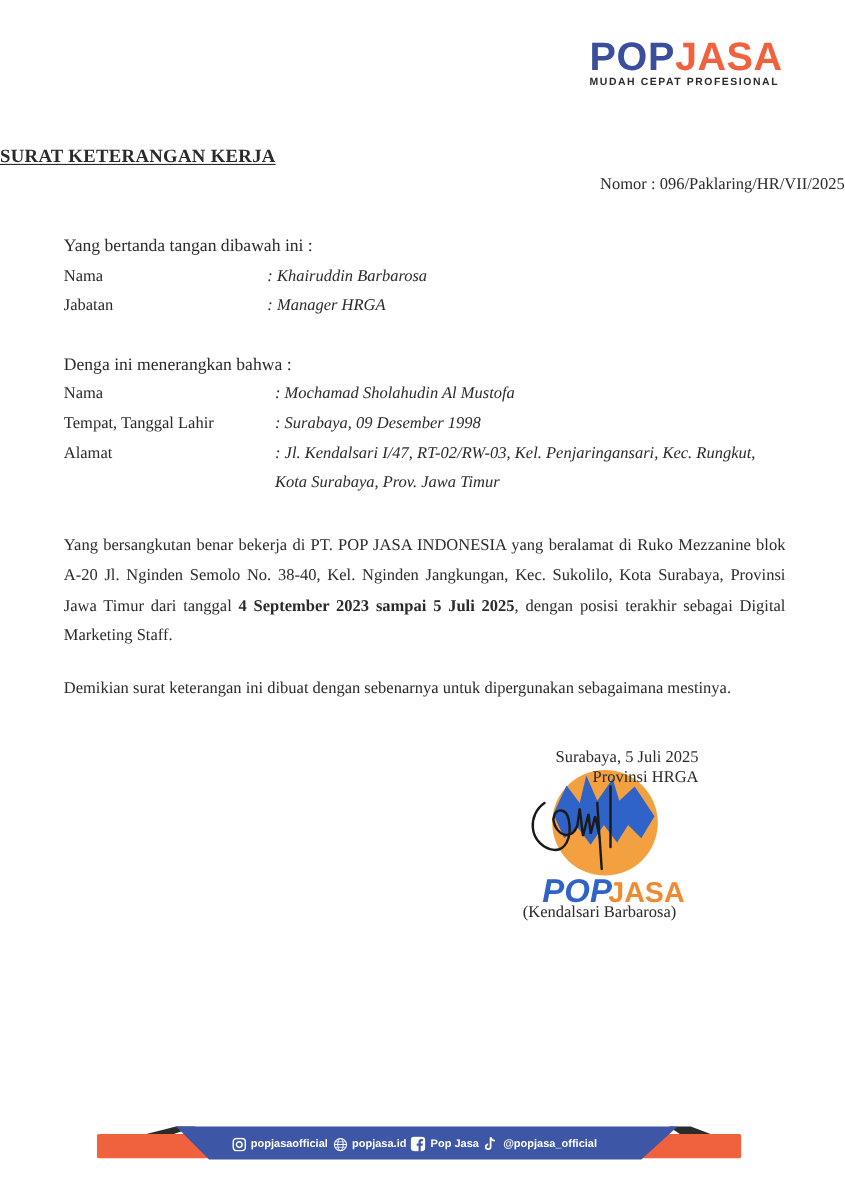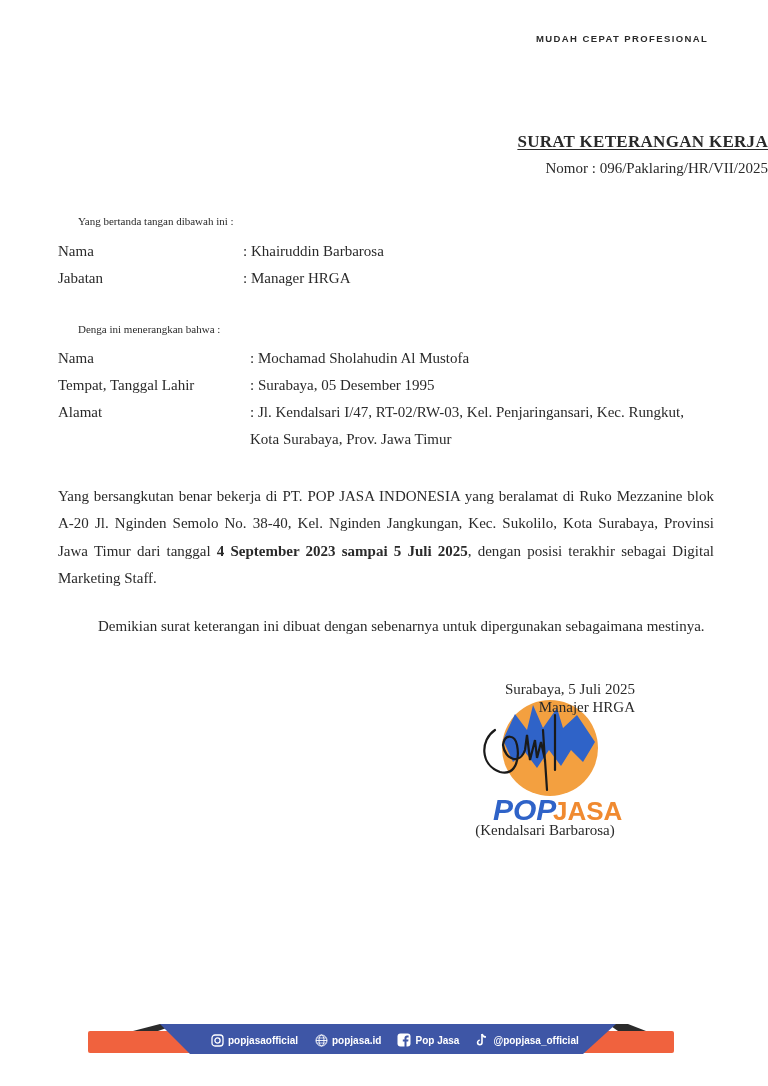--- a/index.html
+++ b/index.html
@@ -5,47 +5,48 @@
   * { box-sizing: border-box; margin: 0; padding: 0; }
   html, body { width: 768px; height: 1086px; background: #ffffff; overflow: hidden; }
   body { position: relative; font-family: "Liberation Serif", "DejaVu Serif", serif; color: #2a2a2a; }
 
   .logo { position: absolute; left: 536px; top: 34px; width: 190px; }
   .logo-word { font-family: "Liberation Sans", "DejaVu Sans", sans-serif; font-weight: 700; font-size: 36px; letter-spacing: 0.5px; line-height: 36px; }
   .logo-pop { color: #3a4f9b; }
   .logo-jasa { color: #f0623e; }
   .logo-tag { font-family: "Liberation Sans", "DejaVu Sans", sans-serif; font-weight: 700; font-size: 9.5px; letter-spacing: 1.4px; color: #2a2a2a; margin-top: -1px; }
 
-  .title { position: absolute; left: 0; width: 768px; top: 132px; text-align: right; font-weight: 700; font-size: 17px; letter-spacing: 0.3px; text-decoration: underline; text-underline-offset: 2px; }
+  .title { position: absolute; left: 0; width: 768px; top: 132px; text-align: left; font-weight: 700; font-size: 17px; letter-spacing: 0.3px; text-decoration: underline; text-underline-offset: 2px; }
   .nomor { position: absolute; left: 0; width: 768px; top: 160px; text-align: right; font-size: 15px; }
 
-  .p { position: absolute; left: 58px; font-size: 11px; white-space: nowrap; margin-left: 20px; }
+  .p { position: absolute; left: 58px; font-size: 16px; white-space: nowrap; }
   .row { position: absolute; left: 58px; font-size: 15px; white-space: nowrap; }
   .row .label { display: inline-block; text-align: center; }
-  .row .val { position: absolute; white-space: nowrap; }
+  .row .val { position: absolute; white-space: nowrap; font-style: italic; }
   .r1 .val { left: 185px; }
   .r2 .val { left: 192px; }
 
   .body-para { position: absolute; left: 58px; width: 656px; top: 483px; font-size: 15px; line-height: 27.3px; text-align: justify; font-family: Liberation Serif, serif; }
-  .closing { position: absolute; left: 58px; top: 618px; font-size: 15px; white-space: nowrap; margin-left: 40px; }
+  .closing { position: absolute; left: 58px; top: 618px; font-size: 15px; white-space: nowrap; }
 
   .sign { position: absolute; left: 455px; top: 680px; width: 180px; text-align: right; font-size: 15px; }
   .sign-line { line-height: 18px; }
   .stamp { position: absolute; left: 475px; top: 700px; width: 150px; height: 130px; }
   .stamp-name { position: absolute; left: 455px; top: 822px; width: 180px; text-align: center; font-size: 15px; }
 
   .footer { position: absolute; left: 88px; top: 1022px; width: 586px; height: 36px; }
-  .footer-links { position: absolute; left: 210px; top: 1031px; height: 18px; display: flex; align-items: center; gap: 16px; font-family: "Liberation Sans", "DejaVu Sans", sans-serif; font-weight: 700; font-size: 10px; color: #ffffff; }
+  .footer-links { position: absolute; left: 210px; top: 1031px; height: 18px; display: flex; align-items: center; gap: 4px; font-family: "Liberation Sans", "DejaVu Sans", sans-serif; font-weight: 700; font-size: 10px; color: #ffffff; }
   .flink { display: flex; align-items: center; gap: 4px; }
   .ficon { display: inline-flex; width: 14px; height: 14px; align-items: center; justify-content: center; }
 </style>
 </head>
 <body>
 
 <div class="logo">
+  <div class="logo-word"><span class="logo-pop">POP</span><span class="logo-jasa">JASA</span></div>
   <div class="logo-tag">MUDAH CEPAT PROFESIONAL</div>
 </div>
 
 <div class="title">SURAT KETERANGAN KERJA</div>
 <div class="nomor">Nomor : 096/Paklaring/HR/VII/2025</div>
 
 <div class="p" style="top:215px">Yang bertanda tangan dibawah ini :</div>
 <div class="row r1" style="top:243px">
   <span class="label">Nama</span>
   <span class="val">: Khairuddin Barbarosa</span>
@@ -55,21 +56,21 @@
   <span class="val">: Manager HRGA</span>
 </div>
 
 <div class="p" style="top:323px">Denga ini menerangkan bahwa :</div>
 <div class="row r2" style="top:350px">
   <span class="label">Nama</span>
   <span class="val">: Mochamad Sholahudin Al Mustofa</span>
 </div>
 <div class="row r2" style="top:377px">
   <span class="label">Tempat, Tanggal Lahir</span>
-  <span class="val">: Surabaya, 05 Desember 1995</span>
+  <span class="val">: Surabaya, 09 Desember 1998</span>
 </div>
 <div class="row r2" style="top:404px">
   <span class="label">Alamat</span>
   <span class="val">: Jl. Kendalsari I/47, RT-02/RW-03, Kel. Penjaringansari, Kec. Rungkut,</span>
 </div>
 <div class="row r2" style="top:431px">
   <span class="val">Kota Surabaya, Prov. Jawa Timur</span>
 </div>
 
 <div class="body-para"><span>Yang bersangkutan benar bekerja di PT. POP JASA INDONESIA yang beralamat di Ruko Mezzanine blok A-20 Jl. Nginden Semolo No. 38-40, Kel. Nginden Jangkungan, Kec. Sukolilo, Kota Surabaya, Provinsi Jawa Timur dari tanggal </span><b>4 September 2023 sampai 5 Juli 2025</b><span>, dengan posisi terakhir sebagai Digital Marketing Staff.</span></div>
@@ -78,21 +79,21 @@
 
 <svg class="stamp" viewBox="0 0 150 130">
   <circle cx="75" cy="48" r="48" fill="#f3a040"></circle>
   <path d="M28,40 L40,14 L52,30 L58,5 L68,28 L82,8 L88,28 L102,15 L120,42 L108,62 L96,50 L86,66 L74,50 L62,68 L50,52 L38,62 Z" fill="#2f63c8"></path>
   <path d="M20,30 C5,40 5,65 25,72 C40,76 45,60 42,45 C40,35 30,33 28,45 C30,60 45,65 50,50 L52,35 L55,60 L60,40 L62,58 L66,42 L70,60 L72,90 M68,30 L70,62 M80,15 L80,70" fill="none" stroke="#1a1a1a" stroke-width="2.2" stroke-linecap="round"></path>
   <text x="18" y="120" font-family="Liberation Sans, DejaVu Sans, sans-serif" font-weight="700" font-style="italic" font-size="30" fill="#2f63c8">POP</text>
   <text x="78" y="120" font-family="Liberation Sans, DejaVu Sans, sans-serif" font-weight="700" font-size="26" fill="#f08a30">JASA</text>
 </svg>
 <div class="sign">
   <div class="sign-line">Surabaya, 5 Juli 2025</div>
-  <div class="sign-line">Manajer HRGA</div>
+  <div class="sign-line">Provinsi HRGA</div>
 </div>
 <div class="stamp-name">(Kendalsari Barbarosa)</div>
 
 <svg class="footer" viewBox="0 0 586 36">
   <rect x="0" y="9" width="586" height="22" rx="2" fill="#f0623e"></rect>
   <polygon points="45,9 72,2 90,2 70,9" fill="#2b2b2b"></polygon>
   <polygon points="520,2 540,2 558,9 530,9" fill="#2b2b2b"></polygon>
   <polygon points="72,2 528,2 495,32 102,32" fill="#3e56a6"></polygon>
 </svg>
 <div class="footer-links">

